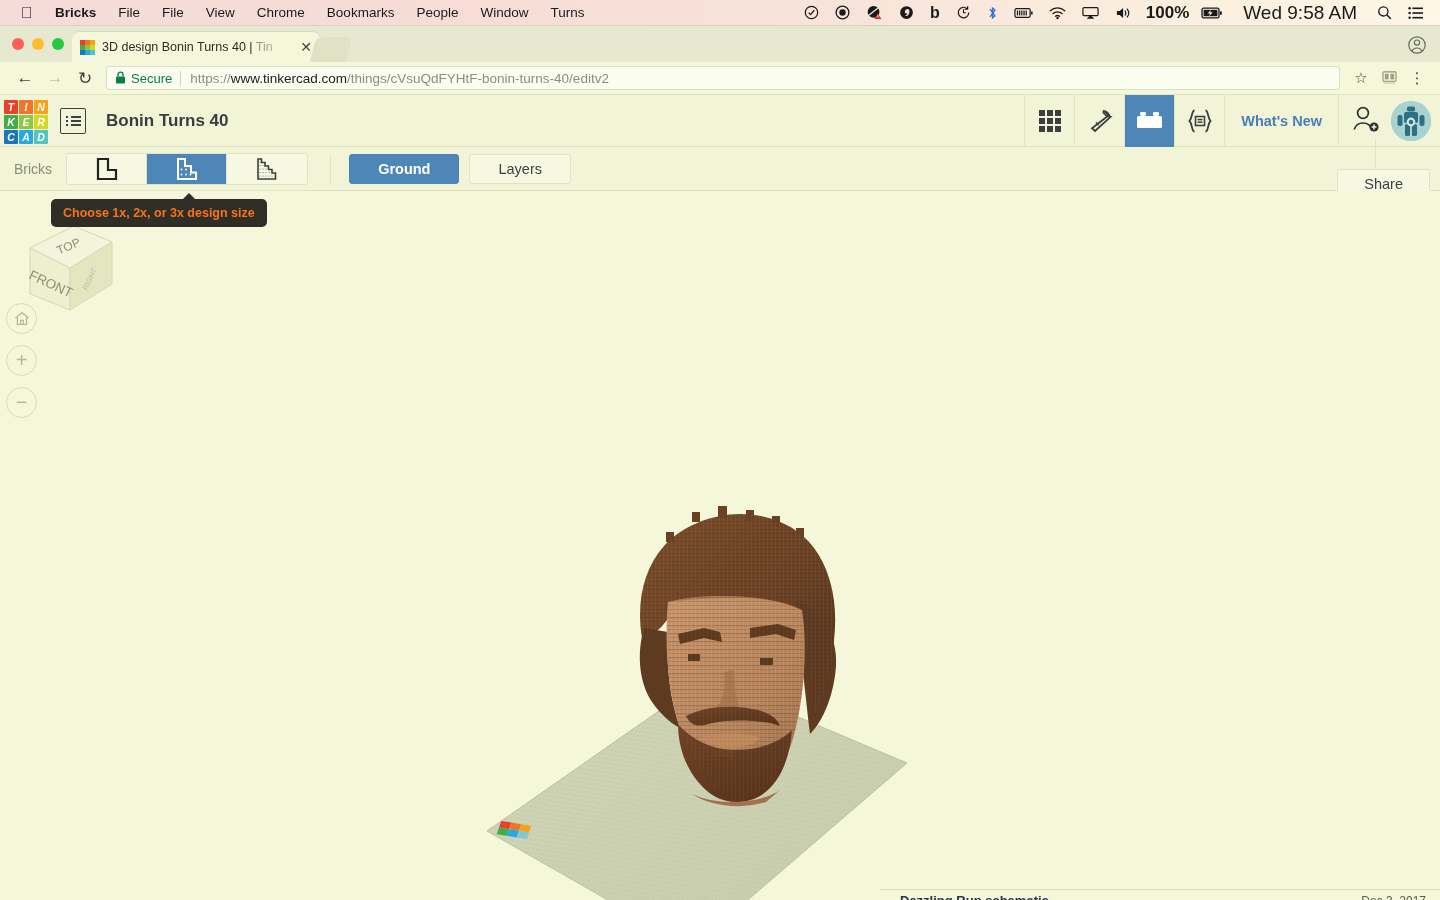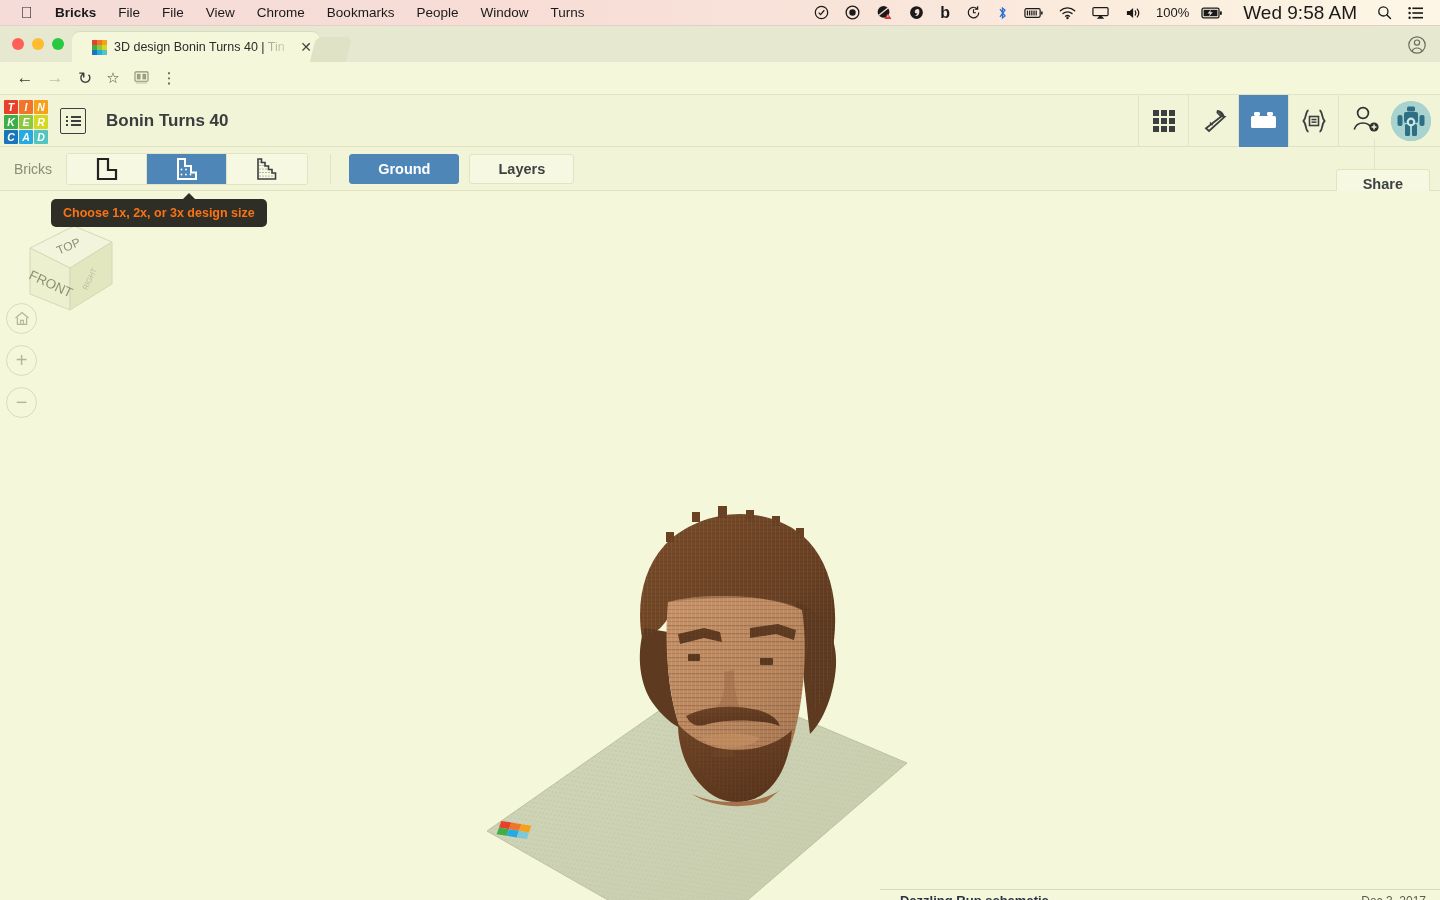--- a/index.html
+++ b/index.html
@@ -28,21 +28,21 @@
   
   .tabstrip{
     position:absolute; top:26px; left:0; width:1440px; height:36px;
     background:#e6e8d0;
   }
   .traffic{ position:absolute; left:12px; top:12px; display:flex; gap:8px; }
   .traffic i{ width:12px; height:12px; border-radius:50%; display:block; }
   .tab{
     position:absolute; left:72px; top:6px; height:30px; width:248px;
     background:#f4f7da; border-radius:8px 8px 0 0;
-    display:flex; align-items:center; padding:0 8px 0 20px;
+    display:flex; align-items:center; padding:0 8px 0 8px;
     box-shadow:0 -1px 0 rgba(0,0,0,.06);
   }
   .tab:before,.tab:after{
     content:""; position:absolute; bottom:0; width:14px;height:14px;
   }
   .favicon{
     width:15px;height:15px; display:grid; grid-template-columns:repeat(3,5px);
     grid-template-rows:repeat(3,5px); flex:0 0 auto; margin-right:7px;
   }
   .favicon span{ display:block; width:5px;height:5px; }
@@ -139,21 +139,21 @@
   }
   .seg .sb:last-child{ border-right:none; }
   .seg .sb.on{ background:#4f86b8; }
   .divider-v{ width:1px; height:30px; background:#e1e4c2; margin:0 18px 0 22px; }
   .btn{
     height:30px; padding:0 28px; border-radius:3px; font-size:14.5px; font-weight:bold;
     display:flex; align-items:center; justify-content:center;
     border:1px solid #e1e4c2; background:#f6f8e2; color:#3f4242;
   }
   .btn.primary{ background:#4f86b8; color:#fff; border-color:#4f86b8; }
-  .btn.plain{ font-weight:bold; }
+  .btn.plain{ font-weight:normal; }
   .toolrow-right{ margin-left:auto; display:flex; align-items:center;flex-direction:column; }
   .share-div{ width:1px;height:30px;background:#e1e4c2;margin-right:16px;}
 
   
   .tooltip{
     position:absolute; left:51px; top:199px; background:#2e2e26; color:#f97316;
     font-size:12.5px; font-weight:bold; padding:7px 12px; border-radius:5px;
     white-space:nowrap; z-index:40;
   }
   .tooltip:after{
@@ -290,21 +290,21 @@
     </span>
     <span class="si">
       <svg width="17" height="14" viewBox="0 0 18 14">
           <path d="M2 5 H5 L8.6 1.8 V12.2 L5 9 H2 Z" fill="#1a1a1a"></path>
           <g fill="none" stroke="#1a1a1a" stroke-width="1.3" stroke-linecap="round">
             <path d="M10.8 4.8 A4 4 0 0 1 10.8 9.2"></path>
             <path d="M13 2.8 A7 7 0 0 1 13 11.2"></path>
           </g>
         </svg>
     </span>
-    <span class="si" style="font-size:13px;padding:0 4px 0 6px;">100%</span>
+    <span class="si" style="font-size:17px;padding:0 4px 0 6px;font-weight:bold;">100%</span>
     <span class="si">
       <svg width="22" height="14" viewBox="0 0 22 14">
           <rect x="1" y="2.2" width="17" height="9.6" rx="1.6" fill="none" stroke="#1a1a1a" stroke-width="1.3"></rect>
           <rect x="19" y="5.4" width="1.8" height="3.4" fill="#1a1a1a"></rect>
           <rect x="2.6" y="3.8" width="13.8" height="6.4" fill="#1a1a1a"></rect>
           <path d="M10 3.4 L6.6 7.6 H9 L8 10.6 L11.8 6.2 H9.2 Z" fill="#f8e6dd"></path>
         </svg>
     </span>
     <span class="clock">Wed 9:58 AM</span>
     <span class="si">
@@ -357,20 +357,31 @@
         <circle cx="9" cy="6.6" r="2.6" fill="none" stroke="#6b6f57" stroke-width="1.2"></circle>
         <path d="M3.9 15.3 a5.6 5.6 0 0 1 10.2 0" fill="none" stroke="#6b6f57" stroke-width="1.2"></path>
       </svg>
   </span>
 </div>
 
 <div class="omnirow">
   <span class="navbtn">←</span>
   <span class="navbtn dis">→</span>
   <span class="navbtn">↻</span>
+  <div class="omnibox">
+    <span class="lock">
+      <svg width="11" height="13" viewBox="0 0 11 13">
+          <rect x="1" y="5.4" width="9" height="7" rx="1.2" fill="#0b8043"></rect>
+          <path d="M3 5.4 V3.6 a2.5 2.5 0 0 1 5 0 V5.4" fill="none" stroke="#0b8043" stroke-width="1.4"></path>
+        </svg>
+    </span>
+    <span class="secure">Secure</span>
+    <span class="sep"></span>
+    <span class="url"><span class="gray" id="urlscheme">https://</span><span id="urlhost">www.tinkercad.com</span><span class="gray" id="urlpath">/things/cVsuQdFYHtF-bonin-turns-40/editv2</span></span>
+  </div>
   <div class="omni-right">
     <span class="oi">☆</span>
     <span class="oi">
       <svg width="15" height="14" viewBox="0 0 16 15">
           <rect x="1" y="1" width="14" height="10" rx="1" fill="none" stroke="#8e927a" stroke-width="1.2"></rect>
           <rect x="3" y="3" width="4" height="6" fill="#9aa080"></rect>
           <rect x="9" y="3" width="4" height="6" fill="#9aa080"></rect>
           <rect x="2" y="12.3" width="12" height="1" fill="#b6baa0"></rect>
         </svg>
     </span>
@@ -432,20 +443,21 @@
     </span>
     <span class="hicon">
       <svg width="26" height="24" viewBox="0 0 26 24">
           <path d="M7.5 1.5 C4.5 1.5 5.5 9 2.5 12 C5.5 15 4.5 22.5 7.5 22.5" fill="none" stroke="#3c3f3f" stroke-width="1.8"></path>
           <path d="M18.5 1.5 C21.5 1.5 20.5 9 23.5 12 C20.5 15 21.5 22.5 18.5 22.5" fill="none" stroke="#3c3f3f" stroke-width="1.8"></path>
           <rect x="8.5" y="7.5" width="9" height="9" fill="none" stroke="#3c3f3f" stroke-width="1.6"></rect>
           <rect x="10.5" y="9.8" width="5" height="1.5" fill="#3c3f3f"></rect>
           <rect x="10.5" y="12.4" width="5" height="1.5" fill="#3c3f3f"></rect>
         </svg>
     </span>
+    <span class="whatsnew">What's New</span>
     <span class="avatar-wrap">
       <span>
         <svg width="30" height="30" viewBox="0 0 30 30">
             <circle cx="12" cy="9" r="5.4" fill="none" stroke="#2f3232" stroke-width="1.7"></circle>
             <path d="M3.2 25.5 a9.2 9.2 0 0 1 17.6 0" fill="none" stroke="#2f3232" stroke-width="1.7"></path>
             <circle cx="23" cy="23" r="4.6" fill="#2f3232"></circle>
             <path d="M23 20.6 v4.8 M20.6 23 h4.8" stroke="#f1f4d6" stroke-width="1.5"></path>
           </svg>
       </span>
       <span class="avatar">

